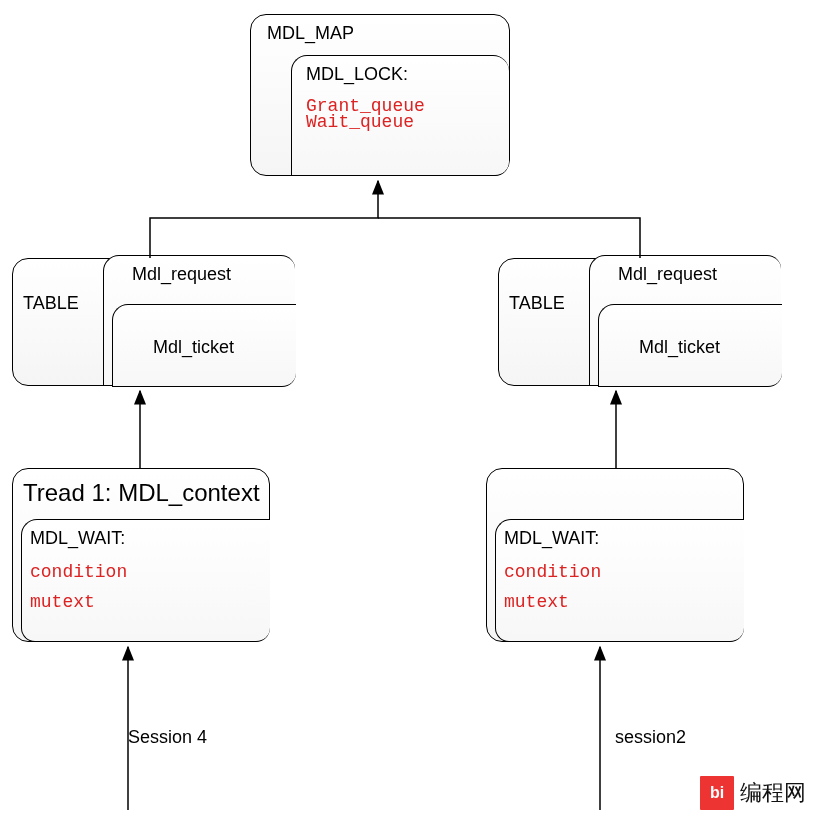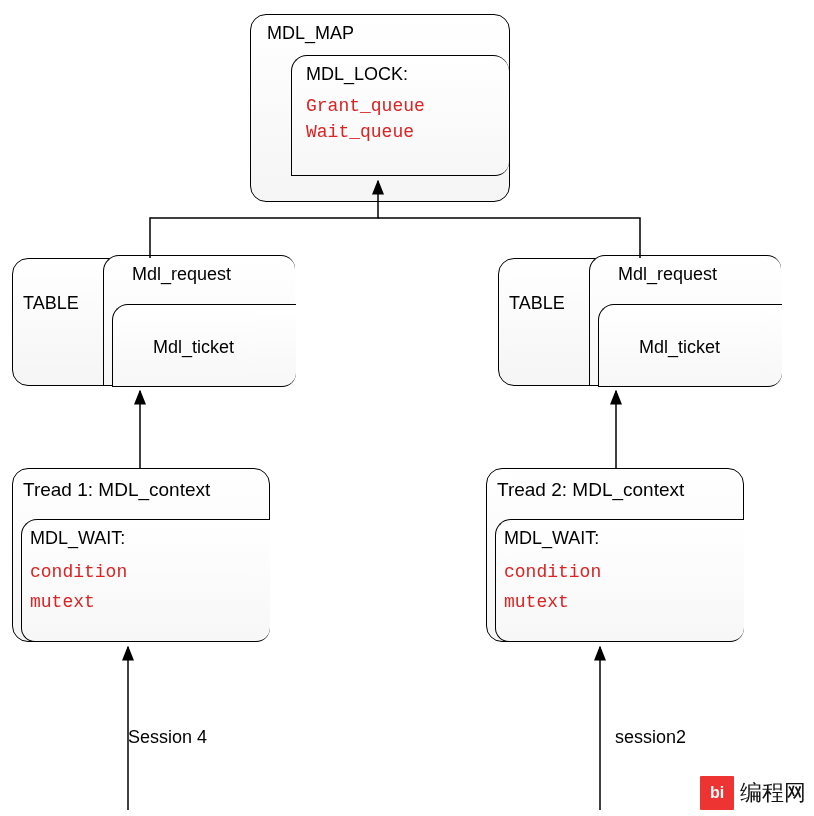--- a/index.html
+++ b/index.html
@@ -57,26 +57,26 @@
       justify-content: center;
       margin-right: 6px;
       color: #fff;
       font-weight: bold;
       font-size: 16px;
     }
   </style>
 </head>
 <body>
 
-<div class="box" style="left:250px; top:14px; width:260px; height:188px;">
+<div class="box" style="left:250px; top:14px; width:260px; height:162px;">
   <div class="label" style="left:16px; top:8px;">MDL_MAP</div>
   <div class="inner-box" style="left:40px; top:40px; width:218px; height:121px; border-radius:16px 16px 14px 0; border-bottom:1.5px solid #000; border-right:none;padding-left:36px;">
     <div class="label" style="left:14px; top:8px;">MDL_LOCK:</div>
     <div class="label red" style="left:14px; top:40px;">Grant_queue</div>
-    <div class="label red" style="left:14px; top:66px;">Wait_queue</div>
+    <div class="label red" style="left:14px; top:56px;">Wait_queue</div>
   </div>
 </div>
 
 <div class="box" style="left:12px; top:258px; width:282px; height:128px;">
   <div class="label" style="left:10px; top:34px;">TABLE</div>
   <div style="position:absolute; left:90px; top:-4px; width:192px; height:131px; border:1.5px solid #000; border-right:none; border-radius:16px 14px 14px 0px; border-bottom:1.5px solid #000; background:linear-gradient(180deg,#fff,#f7f7f7);">
     <div class="label" style="left:28px; top:8px;">Mdl_request</div>
     <div style="position:absolute; left:8px; top:48px; width:184px; height:83px; border:1.5px solid #000; border-right:none; border-bottom:1.5px solid #000; border-radius:16px 0 14px 0; background:linear-gradient(180deg,#fff,#f7f7f7);">
       <div class="label" style="left:40px; top:32px;">Mdl_ticket</div>
     </div>
@@ -87,30 +87,29 @@
   <div class="label" style="left:10px; top:34px;">TABLE</div>
   <div style="position:absolute; left:90px; top:-4px; width:192px; height:131px; border:1.5px solid #000; border-right:none; border-radius:16px 14px 14px 0px; border-bottom:1.5px solid #000; background:linear-gradient(180deg,#fff,#f7f7f7);">
     <div class="label" style="left:28px; top:8px;">Mdl_request</div>
     <div style="position:absolute; left:8px; top:48px; width:184px; height:83px; border:1.5px solid #000; border-right:none; border-bottom:1.5px solid #000; border-radius:16px 0 14px 0; background:linear-gradient(180deg,#fff,#f7f7f7);">
       <div class="label" style="left:40px; top:32px;">Mdl_ticket</div>
     </div>
   </div>
 </div>
 
 <div class="box" style="left:12px; top:468px; width:258px; height:174px;">
-  <div class="label" style="left:10px; top:10px; font-size:19px;">Tread 1: MDL_context</div>
+  <div class="label" style="left:10px; top:10px; font-size:24px;">Tread 1: MDL_context</div>
   <div style="position:absolute; left:8px; top:50px; width:249px; height:123px; border:1.5px solid #000; border-right:none; border-bottom:1.5px solid #000; border-radius:16px 0 14px 14px; background:linear-gradient(180deg,#fff,#f7f7f7);">
     <div class="label" style="left:8px; top:8px;">MDL_WAIT:</div>
     <div class="label red" style="left:8px; top:42px;">condition</div>
     <div class="label red" style="left:8px; top:72px;">mutext</div>
   </div>
 </div>
 
 <div class="box" style="left:486px; top:468px; width:258px; height:174px;">
-  <div class="label" style="left:10px; top:10px; font-size:19px;">Tread 2: MDL_context</div>
   <div style="position:absolute; left:8px; top:50px; width:249px; height:123px; border:1.5px solid #000; border-right:none; border-bottom:1.5px solid #000; border-radius:16px 0 14px 14px; background:linear-gradient(180deg,#fff,#f7f7f7);">
     <div class="label" style="left:8px; top:8px;">MDL_WAIT:</div>
     <div class="label red" style="left:8px; top:42px;">condition</div>
     <div class="label red" style="left:8px; top:72px;">mutext</div>
   </div>
 </div>
 
 <div class="label" style="left:128px; top:727px;">Session 4</div>
 <div class="label" style="left:615px; top:727px;">session2</div>
 

